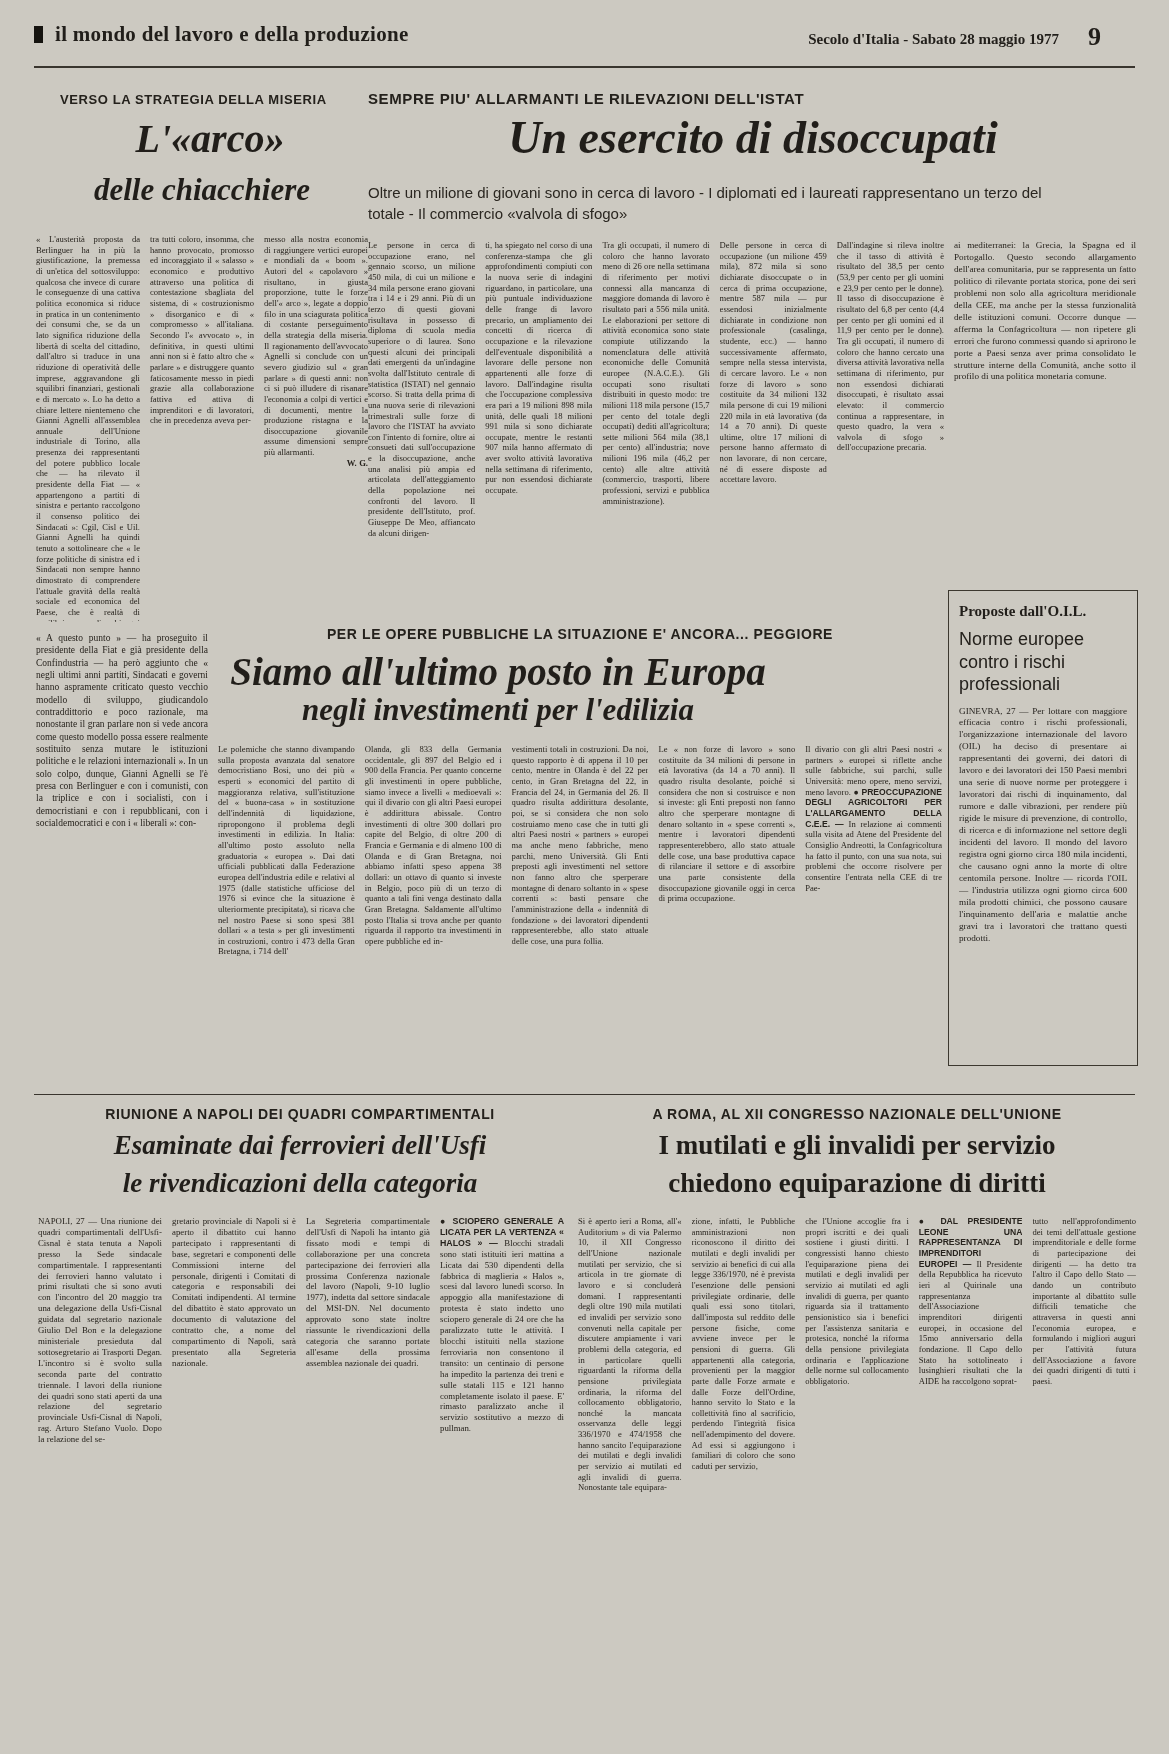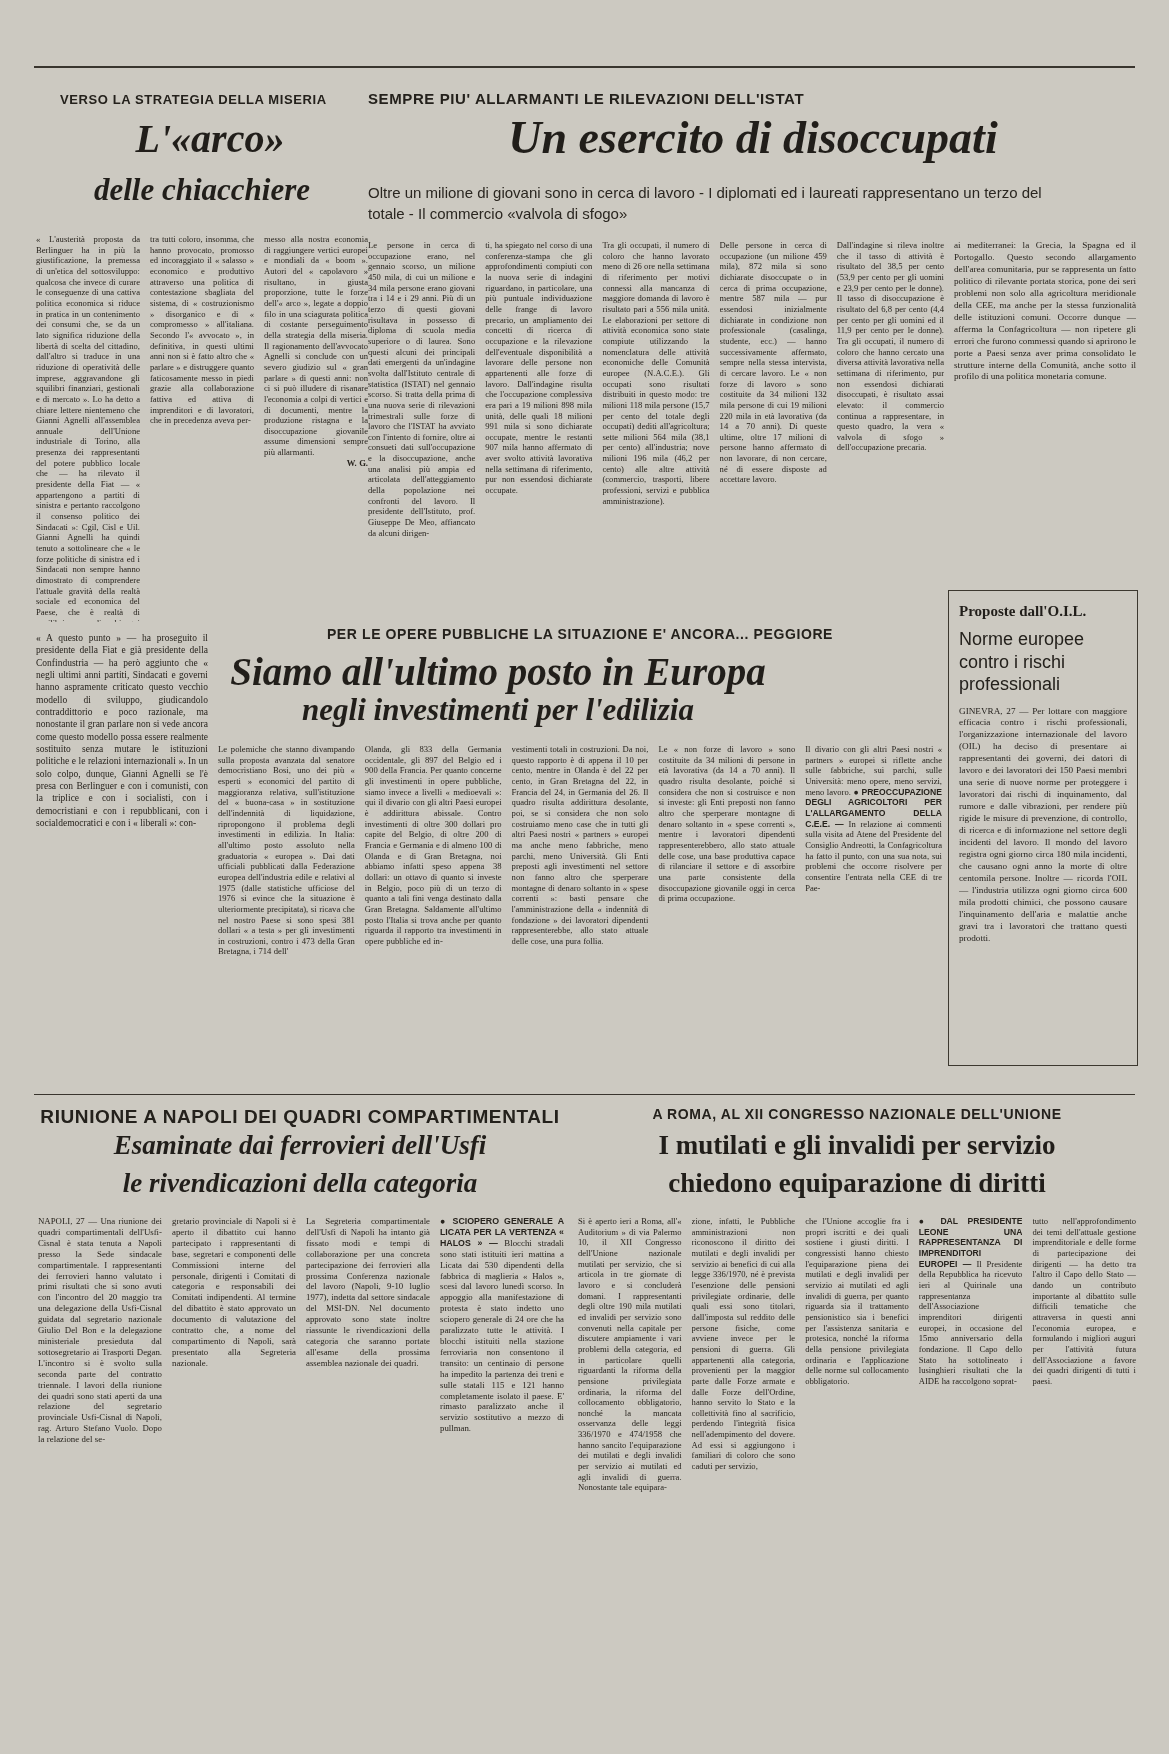--- a/index.html
+++ b/index.html
@@ -35,20 +35,25 @@
              margin:8px 0 10px 0;color:#24211c;}
   .oil-body{font-size:9.2px;line-height:1.3;text-align:justify;}
   .subhead{font-family:"Liberation Sans", sans-serif;font-size:15px;line-height:1.4;color:#2a2620;}
   .sig{text-align:right;font-weight:bold;}
 </style>
 </head>
 <body>
 
 <div class="page">
 
+  <div class="abs" style="top:22px;left:34px;right:34px;height:40px;">
+    <span class="marker"></span><span class="section-title">il mondo del lavoro e della produzione</span>
+    <span class="mast-right">Secolo d'Italia - Sabato 28 maggio 1977</span>
+    <span class="pagenum">9</span>
+  </div>
   <div class="abs hrule" style="top:66px;left:34px;right:34px;"></div>
 
   <div class="abs kicker" style="top:92px;left:60px;">VERSO LA STRATEGIA DELLA MISERIA</div>
   <div class="abs hl-ital center" style="top:116px;left:44px;width:332px;font-size:40px;">L'«arco»</div>
   <div class="abs hl-ital center" style="top:172px;left:36px;width:332px;font-size:31px;">delle chiacchiere</div>
   <div class="abs cols" style="top:234px;left:36px;width:332px;height:388px;">
     <div class="col">« L'austerità proposta da Berlinguer ha in più la giustificazione, la premessa di un'etica del sottosviluppo: qualcosa che invece di curare le conseguenze di una cattiva politica economica si riduce in pratica in un contenimento dei consumi che, se da un lato significa riduzione della libertà di scelta del cittadino, dall'altro si traduce in una riduzione di operatività delle imprese, aggravandone gli squilibri finanziari, gestionali e di mercato ». Lo ha detto a chiare lettere nientemeno che Gianni Agnelli all'assemblea annuale dell'Unione industriale di Torino, alla presenza dei rappresentanti del potere pubblico locale che — ha rilevato il presidente della Fiat — « appartengono a partiti di sinistra e pertanto raccolgono il consenso politico dei Sindacati »: Cgil, Cisl e Uil. Gianni Agnelli ha quindi tenuto a sottolineare che « le forze politiche di sinistra ed i Sindacati non sempre hanno dimostrato di comprendere l'attuale gravità della realtà sociale ed economica del Paese, che è realtà di squilibri e di bisogni insoddisfatti e che richiede una base produttiva più allargata, ma sempre nell'ambito di questo modello di sviluppo che, per quanto vecchio e discutibile, ha dato dei risultati ».</div>
     <div class="col">tra tutti coloro, insomma, che hanno provocato, promosso ed incoraggiato il « salasso » economico e produttivo attraverso una politica di contestazione sbagliata del sistema, di « costruzionismo » disorganico e di « compromesso » all'italiana. Secondo l'« avvocato », in definitiva, in questi ultimi anni non si è fatto altro che « parlare » e distruggere quanto faticosamente messo in piedi grazie alla collaborazione fattiva ed attiva di imprenditori e di lavoratori, che in precedenza aveva per-</div>
     <div class="col">
       <span>messo alla nostra economia di raggiungere vertici europei e mondiali da « boom ». Autori del « capolavoro » risultano, in giusta proporzione, tutte le forze dell'« arco », legate a doppio filo in una sciagurata politica di costante perseguimento della strategia della miseria. Il ragionamento dell'avvocato Agnelli si conclude con un severo giudizio sul « gran parlare » di questi anni: non ci si può illudere di risanare l'economia a colpi di vertici e di documenti, mentre la produzione ristagna e la disoccupazione giovanile assume dimensioni sempre più allarmanti.</span>
@@ -85,21 +90,21 @@
     <div class="col">Le « non forze di lavoro » sono costituite da 34 milioni di persone in età lavorativa (da 14 a 70 anni). Il quadro risulta desolante, poiché si considera che non si costruisce e non si investe: gli Enti preposti non fanno altro che sperperare montagne di denaro soltanto in « spese correnti », mentre i lavoratori dipendenti rappresenterebbero, allo stato attuale delle cose, una base produttiva capace di rilanciare il settore e di assorbire una parte consistente della disoccupazione giovanile oggi in cerca di prima occupazione.</div>
     <div class="col">
       <span>Il divario con gli altri Paesi nostri « partners » europei si riflette anche sulle fabbriche, sui parchi, sulle Università: meno opere, meno servizi, meno lavoro.</span>
       <span class="lead">● PREOCCUPAZIONE DEGLI AGRICOLTORI PER L'ALLARGAMENTO DELLA C.E.E. — </span>
       <span>In relazione ai commenti sulla visita ad Atene del Presidente del Consiglio Andreotti, la Confagricoltura ha fatto il punto, con una sua nota, sui problemi che occorre risolvere per consentire l'entrata nella CEE di tre Pae-</span>
     </div>
   </div>
 
   <div class="abs hrule-thin" style="top:1094px;left:34px;right:34px;"></div>
 
-  <div class="abs kicker center" style="top:1106px;left:38px;width:524px;font-size:19px;">RIUNIONE A NAPOLI DEI QUADRI COMPARTIMENTALI</div>
+  <div class="abs kicker center" style="top:1106px;left:38px;width:524px;font-size:14px;">RIUNIONE A NAPOLI DEI QUADRI COMPARTIMENTALI</div>
   <div class="abs hl-ital center" style="top:1130px;left:38px;width:524px;font-size:27px;">Esaminate dai ferrovieri dell'Usfi</div>
   <div class="abs hl-ital center" style="top:1168px;left:38px;width:524px;font-size:27px;">le rivendicazioni della categoria</div>
   <div class="abs cols" style="top:1216px;left:38px;width:526px;height:524px;">
     <div class="col" style="font-size:8.8px;">NAPOLI, 27 — Una riunione dei quadri compartimentali dell'Usfi-Cisnal è stata tenuta a Napoli presso la Sede sindacale compartimentale. I rappresentanti dei ferrovieri hanno valutato i primi risultati che si sono avuti con l'incontro del 20 maggio tra una delegazione della Usfi-Cisnal guidata dal segretario nazionale Giulio Del Bon e la delegazione ministeriale presieduta dal sottosegretario ai Trasporti Degan. L'incontro si è svolto sulla seconda parte del contratto triennale. I lavori della riunione dei quadri sono stati aperti da una relazione del segretario provinciale Usfi-Cisnal di Napoli, rag. Arturo Stefano Vuolo. Dopo la relazione del se-</div>
     <div class="col" style="font-size:8.8px;">gretario provinciale di Napoli si è aperto il dibattito cui hanno partecipato i rappresentanti di base, segretari e componenti delle Commissioni interne del personale, dirigenti i Comitati di categoria e responsabili dei Comitati indipendenti. Al termine del dibattito è stato approvato un documento di valutazione del contratto che, a nome del compartimento di Napoli, sarà presentato alla Segreteria nazionale.</div>
     <div class="col" style="font-size:8.8px;">La Segreteria compartimentale dell'Usfi di Napoli ha intanto già fissato modi e tempi di collaborazione per una concreta partecipazione dei ferrovieri alla prossima Conferenza nazionale del lavoro (Napoli, 9-10 luglio 1977), indetta dal settore sindacale del MSI-DN. Nel documento approvato sono state inoltre riassunte le rivendicazioni della categoria che saranno portate all'esame della prossima assemblea nazionale dei quadri.</div>
     <div class="col" style="font-size:8.8px;">
       <span class="lead">● SCIOPERO GENERALE A LICATA PER LA VERTENZA « HALOS » — </span>
       <span>Blocchi stradali sono stati istituiti ieri mattina a Licata dai 530 dipendenti della fabbrica di maglieria « Halos », scesi dal lavoro lunedì scorso. In appoggio alla manifestazione di protesta è stato indetto uno sciopero generale di 24 ore che ha paralizzato tutte le attività. I blocchi istituiti nella stazione ferroviaria non consentono il transito: un centinaio di persone ha impedito la partenza dei treni e sulle statali 115 e 121 hanno completamente isolato il paese. E' rimasto paralizzato anche il servizio sostitutivo a mezzo di pullman.</span>
     </div>

